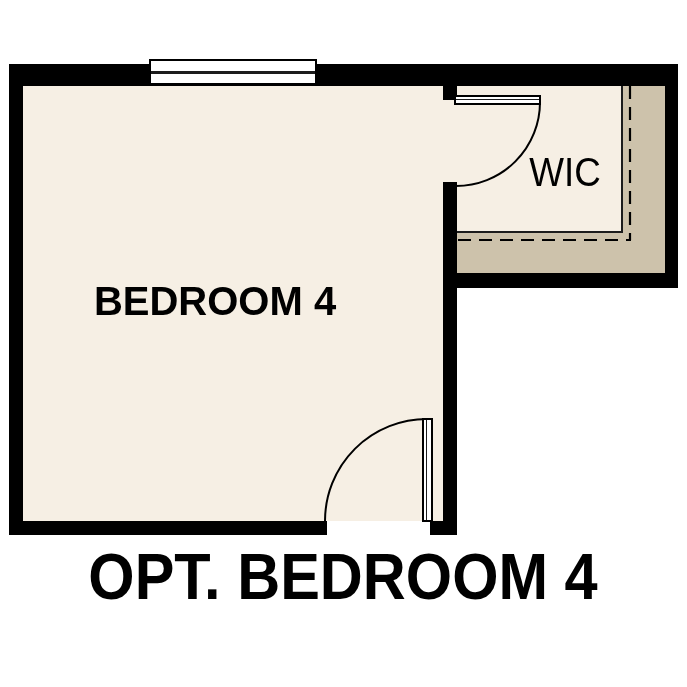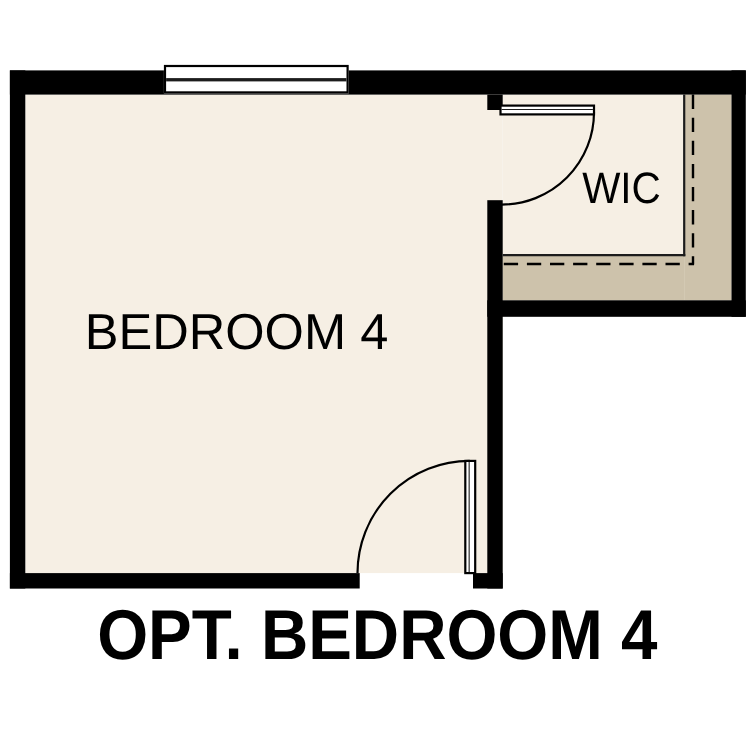--- a/index.html
+++ b/index.html
@@ -64,21 +64,21 @@
   .door-inner{stroke:var(--line);stroke-width:1;}
 
   
   .label{
     color:var(--text);
     white-space:nowrap;
     transform:translate(-50%,-50%);
   }
   .bedroom-label{
     left:215px;top:301px;
-    font-size:46px;font-weight:normal;
+    font-size:40px;font-weight:bold;
   }
   .wic-label{
     left:565px;top:172px;
     font-size:40px;font-weight:normal;
     transform:translate(-50%,-50%) scaleX(0.92);
   }
   .caption-label{
     left:343px;top:577px;
     font-size:64px;font-weight:bold;
     transform:translate(-50%,-50%) scaleX(0.93);

